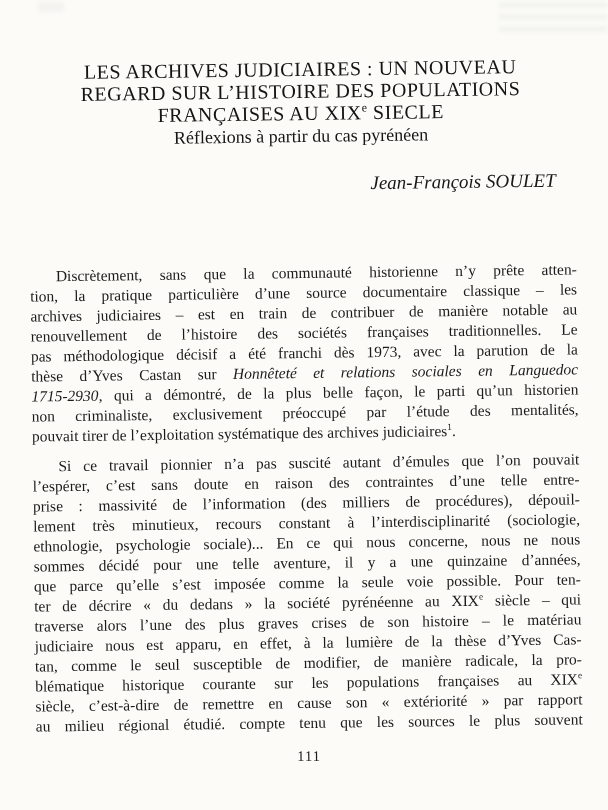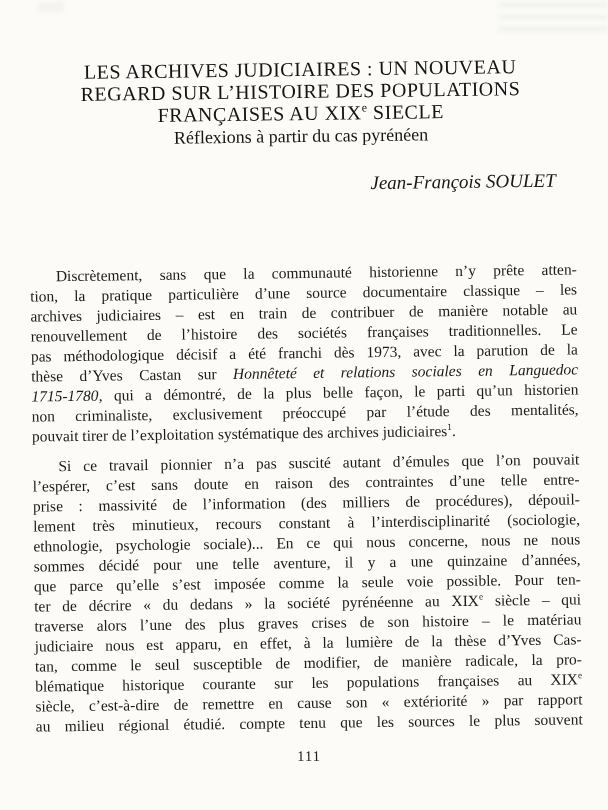--- a/index.html
+++ b/index.html
@@ -123,21 +123,21 @@
     <div class="byline">Jean-François SOULET</div>
 
     <div class="body-text">
       <div class="paragraph">
           <div class="line indent">Discrètement, sans que la communauté historienne n’y prête atten-</div>
           <div class="line">tion, la pratique particulière d’une source documentaire classique – les</div>
           <div class="line">archives judiciaires – est en train de contribuer de manière notable au</div>
           <div class="line">renouvellement de l’histoire des sociétés françaises traditionnelles. Le</div>
           <div class="line">pas méthodologique décisif a été franchi dès 1973, avec la parution de la</div>
           <div class="line">thèse d’Yves Castan sur <i>Honnêteté et relations sociales en Languedoc</i></div>
-          <div class="line"><i>1715-1780</i>, qui a démontré, de la plus belle façon, le parti qu’un historien</div>
+          <div class="line"><i>1715-2930</i>, qui a démontré, de la plus belle façon, le parti qu’un historien</div>
           <div class="line">non criminaliste, exclusivement préoccupé par l’étude des mentalités,</div>
           <div class="line para-end">pouvait tirer de l’exploitation systématique des archives judiciaires<sup>1</sup>.</div>
         </div>
       <div class="paragraph">
           <div class="line indent">Si ce travail pionnier n’a pas suscité autant d’émules que l’on pouvait</div>
           <div class="line">l’espérer, c’est sans doute en raison des contraintes d’une telle entre-</div>
           <div class="line">prise : massivité de l’information (des milliers de procédures), dépouil-</div>
           <div class="line">lement très minutieux, recours constant à l’interdisciplinarité (sociologie,</div>
           <div class="line">ethnologie, psychologie sociale)... En ce qui nous concerne, nous ne nous</div>
           <div class="line">sommes décidé pour une telle aventure, il y a une quinzaine d’années,</div>

